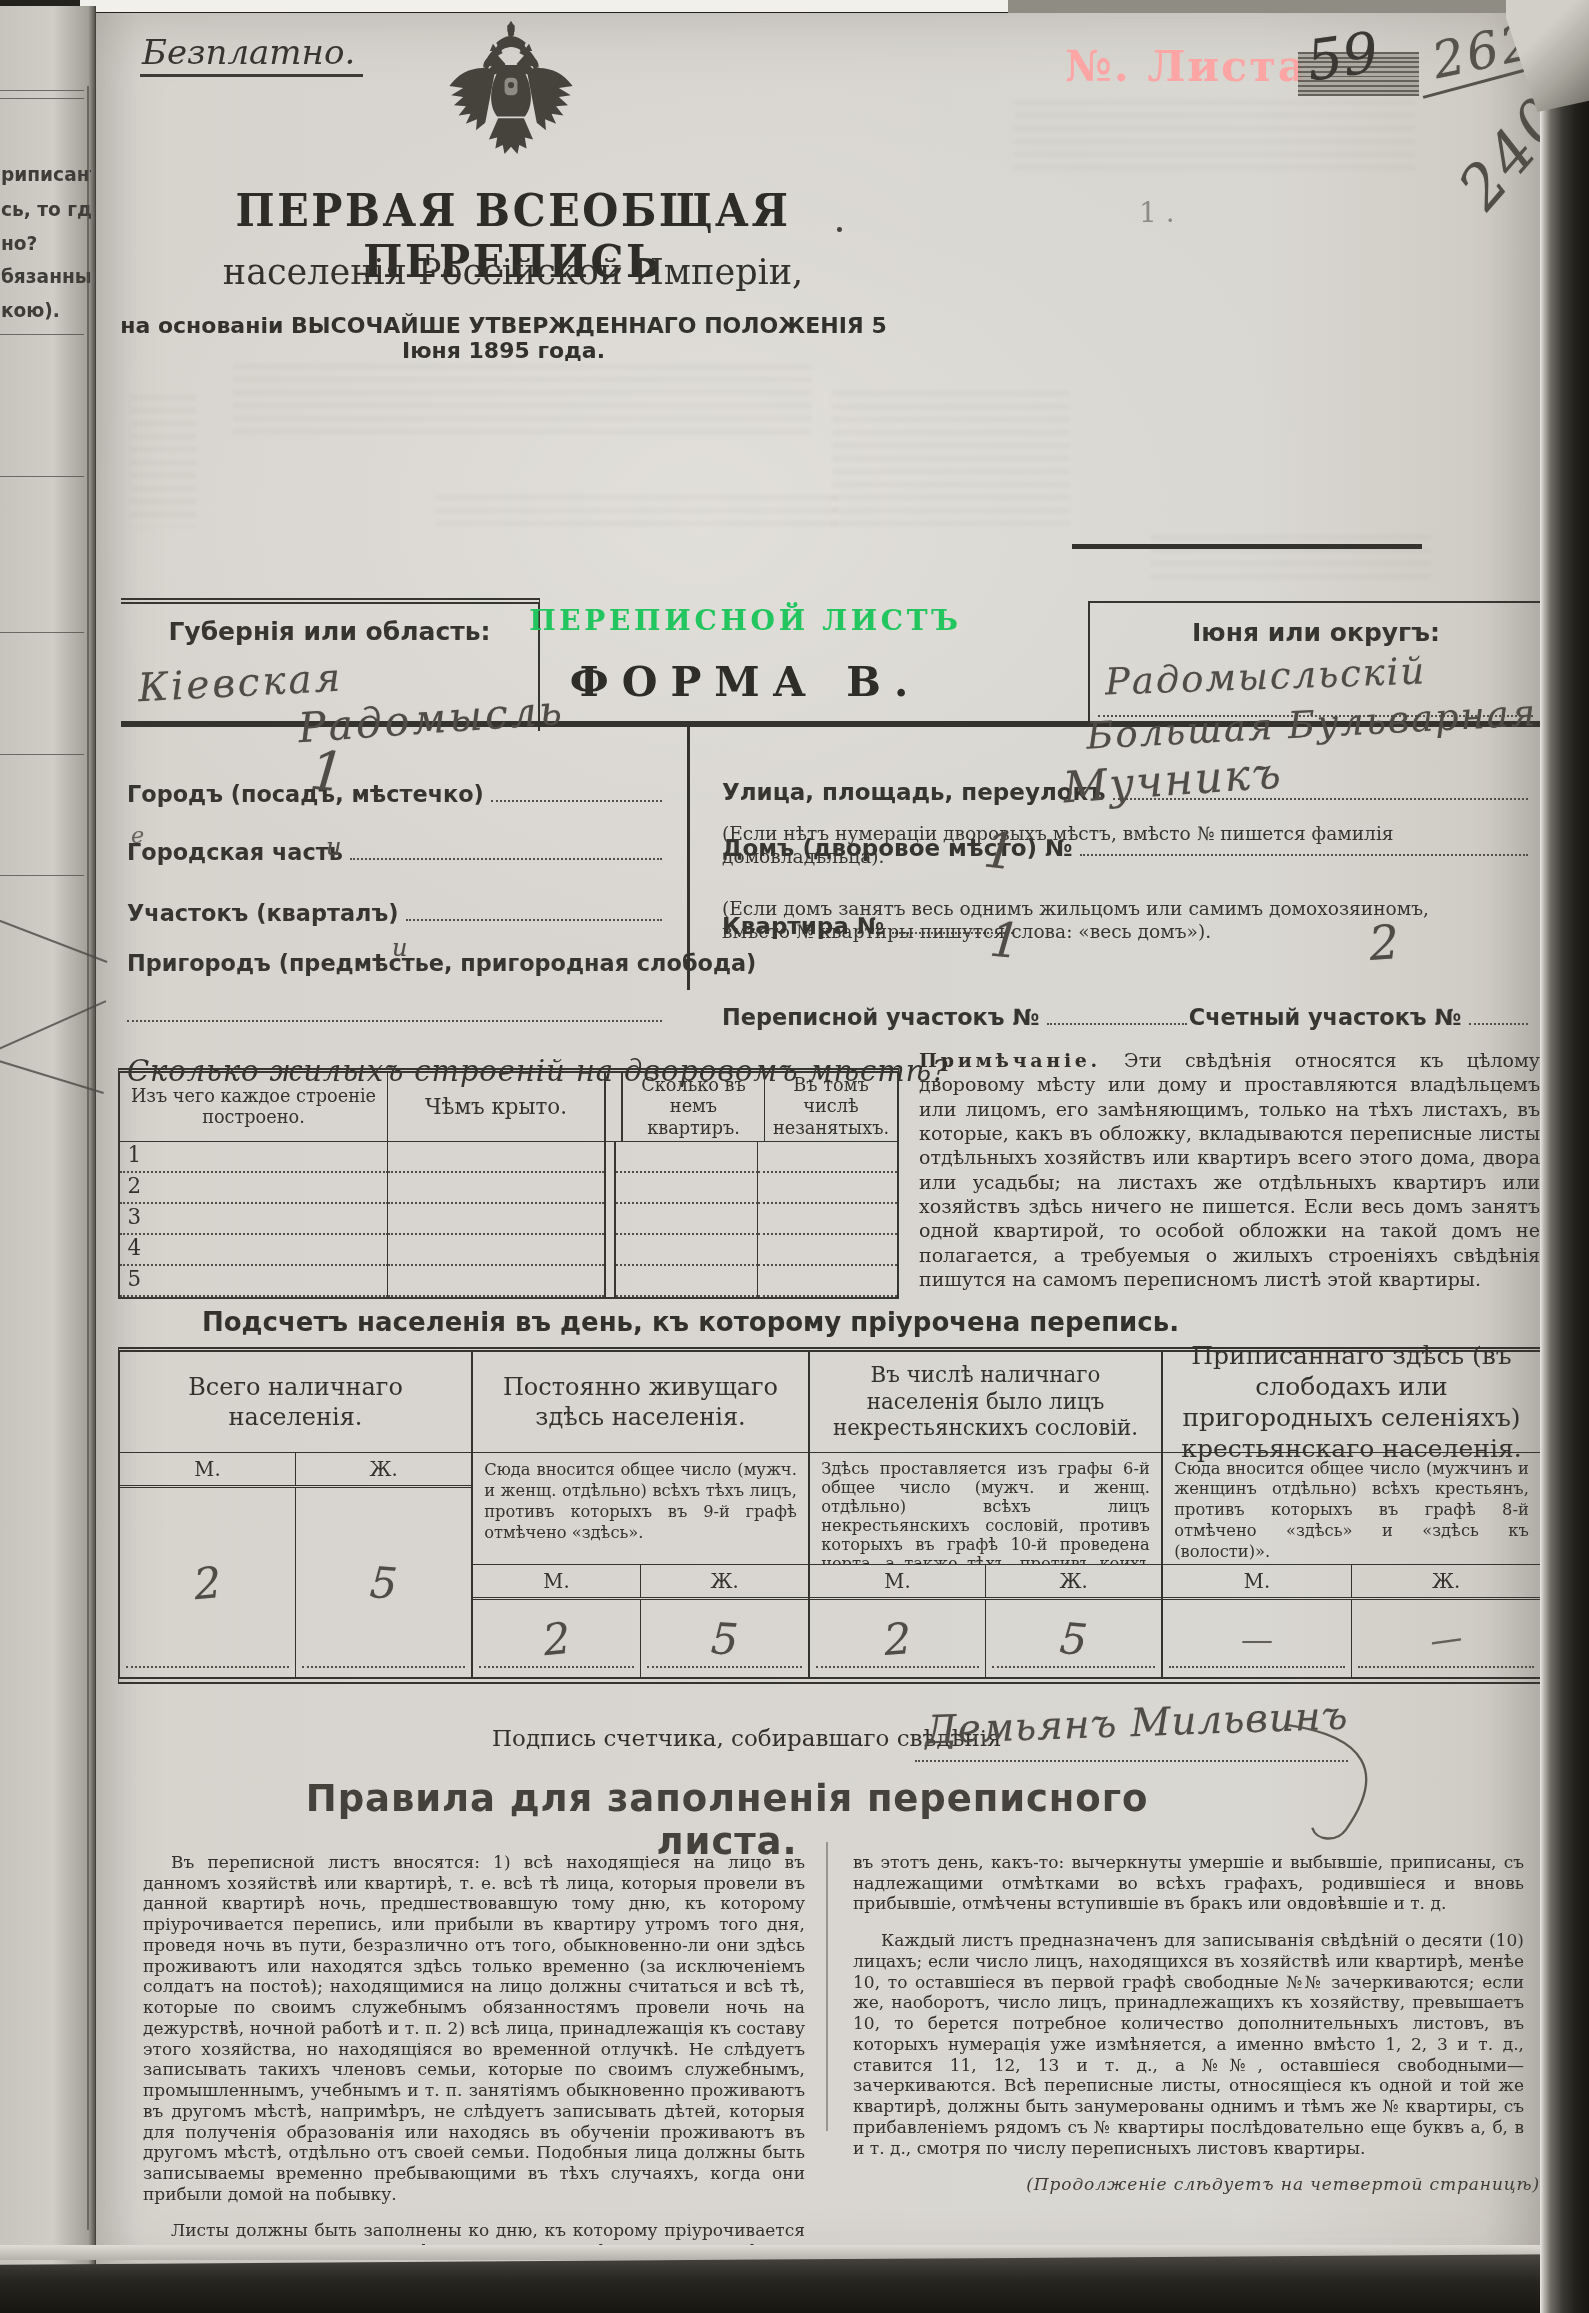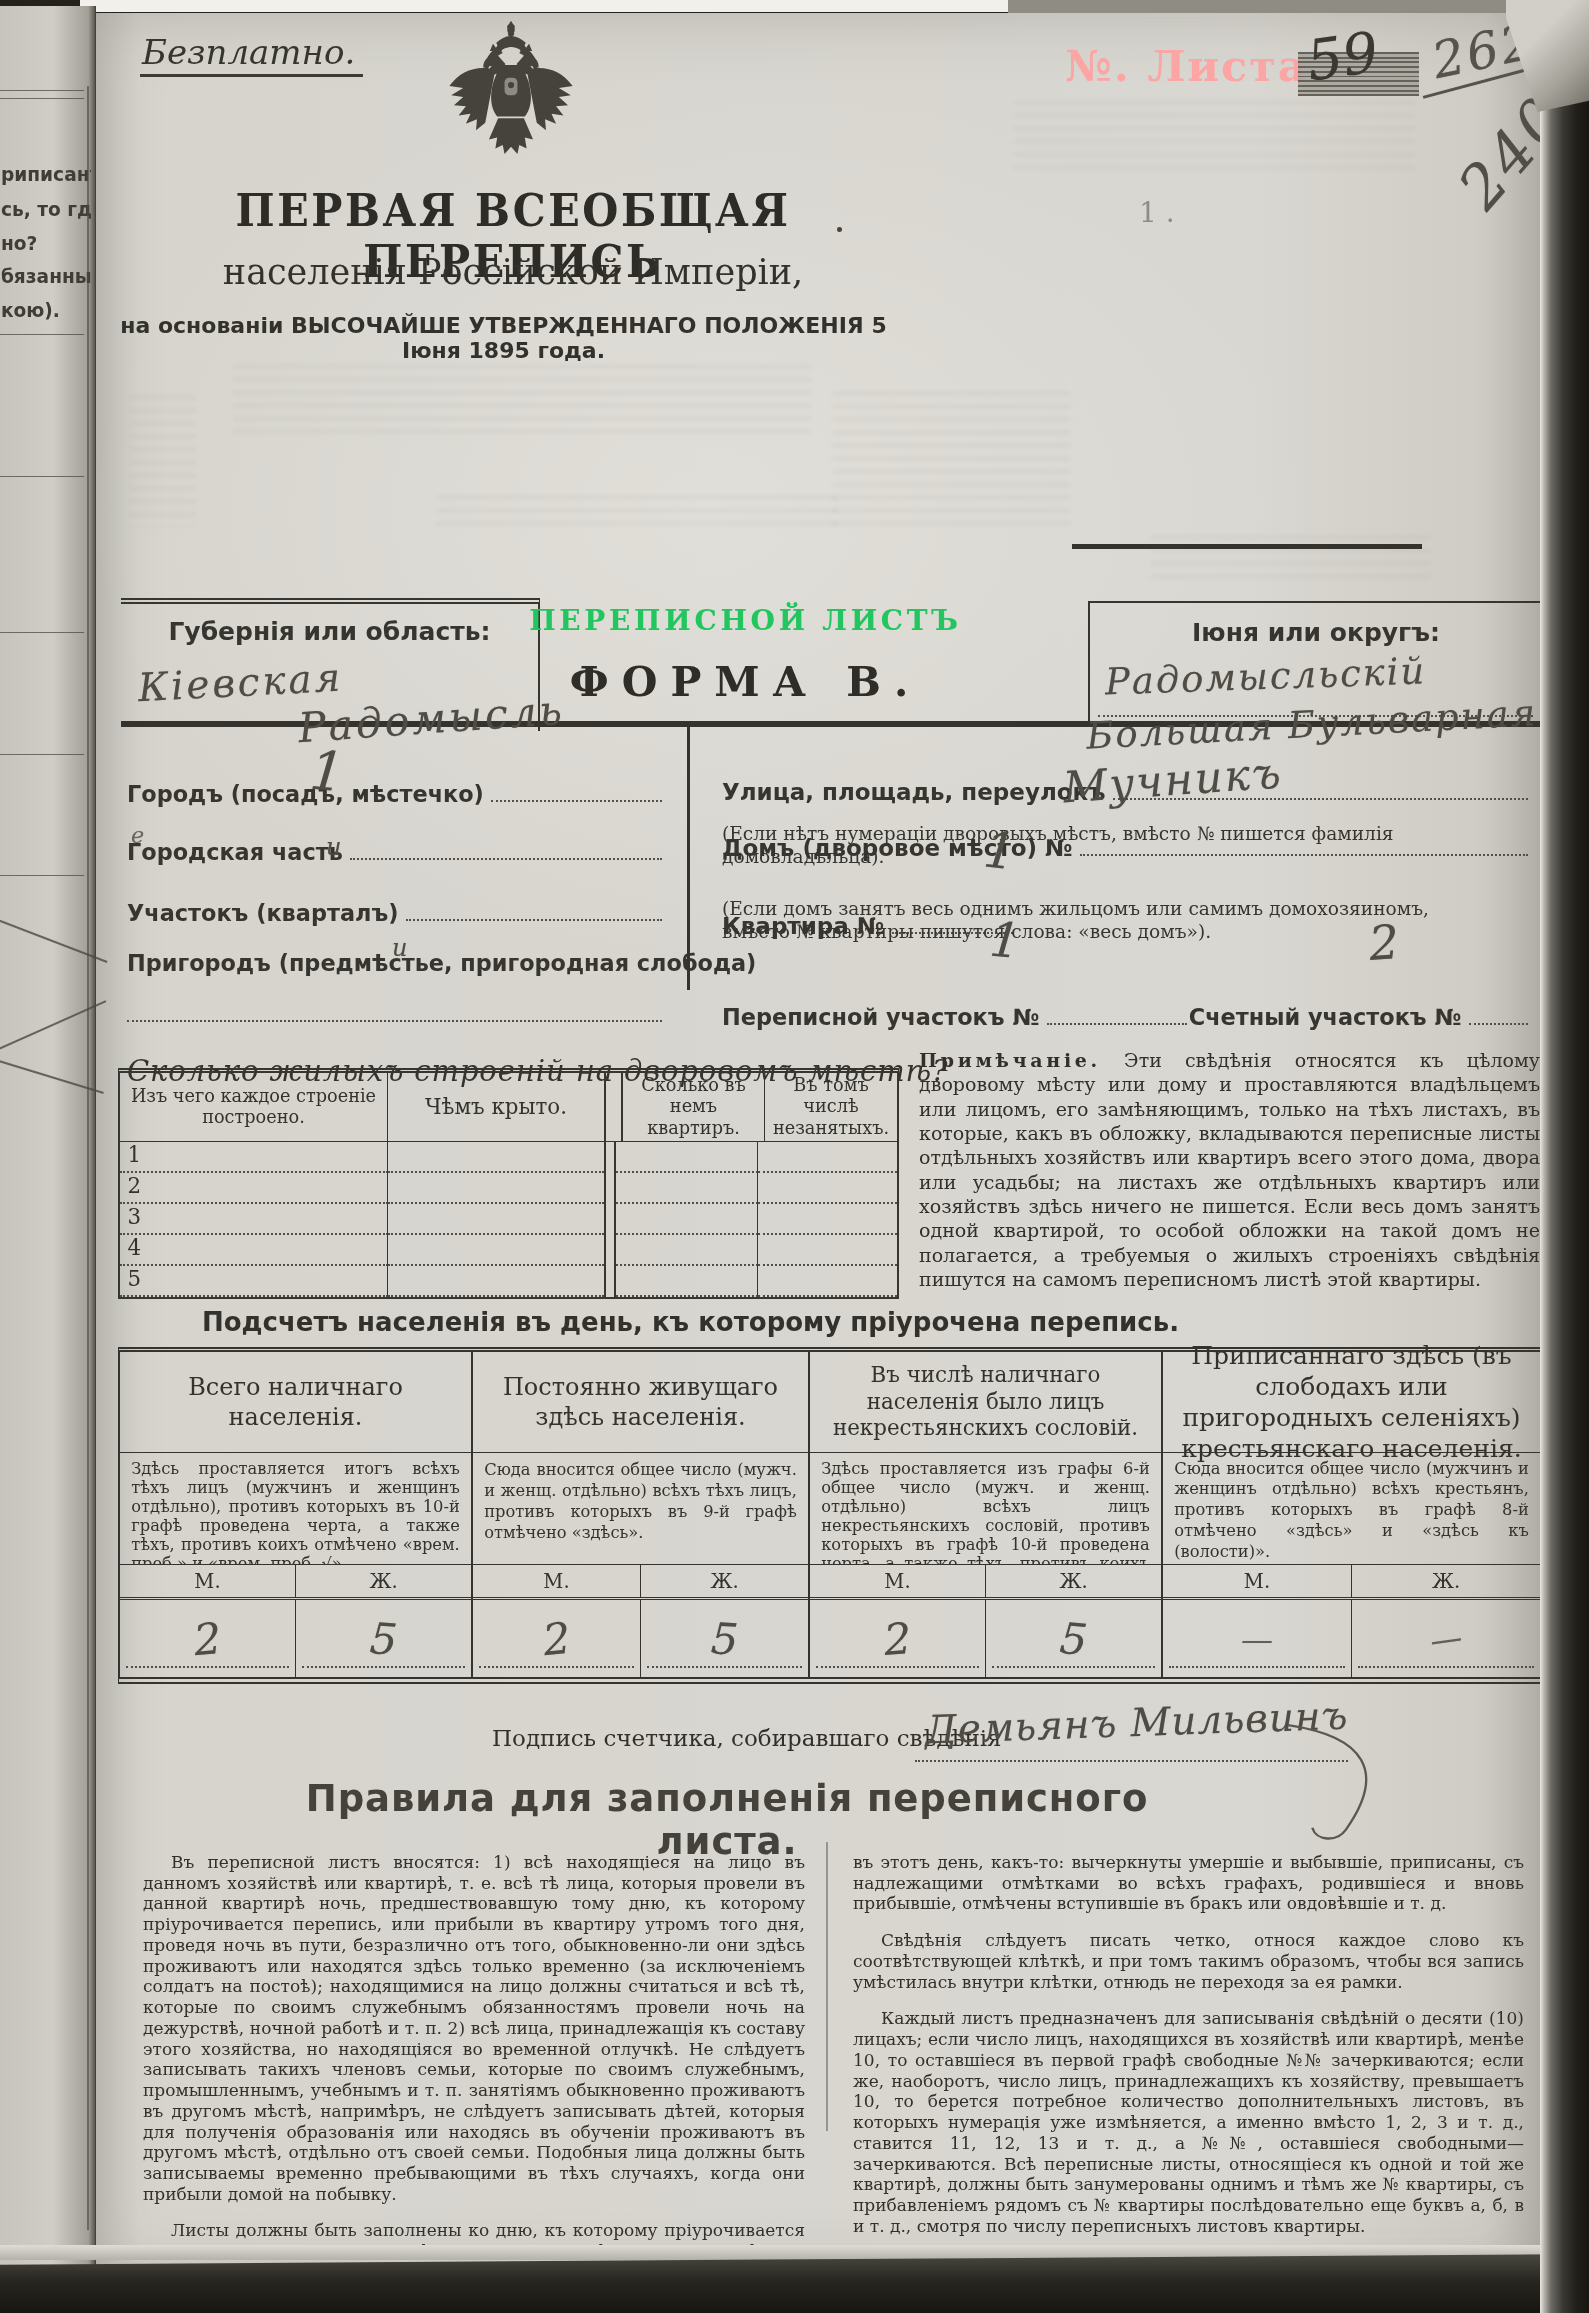--- a/index.html
+++ b/index.html
@@ -304,21 +304,20 @@
   <div class="abs serif" style="left:919px;top:1048px;width:621px;font-size:19px;line-height:1.28;text-align:justify;color:#332f2a">
     <span class="b" style="letter-spacing:3.7px">Примѣчаніе.</span>
     <span>Эти свѣдѣнія относятся къ цѣлому дворовому мѣсту или дому и проставляются владѣльцемъ или лицомъ, его замѣняющимъ, только на тѣхъ листахъ, въ которые, какъ въ обложку, вкладываются переписные листы отдѣльныхъ хозяйствъ или квартиръ всего этого дома, двора или усадьбы; на листахъ же отдѣльныхъ квартиръ или хозяйствъ здѣсь ничего не пишется. Если весь домъ занятъ одной квартирой, то особой обложки на такой домъ не полагается, а требуемыя о жилыхъ строеніяхъ свѣдѣнія пишутся на самомъ переписномъ листѣ этой квартиры.</span>
   </div>
 
   <div class="abs sans b" style="left:131px;top:1307px;width:1119px;text-align:center;font-size:26px;color:#33312b">Подсчетъ населенія въ день, къ которому пріурочена перепись.</div>
 
   <div class="ctable">
     <div class="cc" style="flex:0 0 353px">
       <div class="cc-title">Всего наличнаго населенія.</div>
-      <div class="cc-desc">Здѣсь проставляется итогъ всѣхъ тѣхъ лицъ (мужчинъ и женщинъ отдѣльно), противъ которыхъ въ 10-й графѣ проведена черта, а также тѣхъ, противъ коихъ отмѣчено «врем. преб.» и «врем. преб. √».</div>
       <div class="cc-mz">
         <div>М.</div>
         <div>Ж.</div>
       </div>
       <div class="cc-vals">
         <div class="v">
             <span class="hw cv" style="transform:rotate(-5deg)">2</span>
           </div>
         <div class="v">
             <span class="hw cv" style="transform:rotate(4deg)">5</span>
@@ -384,21 +383,20 @@
 
   <div class="abs sans b" style="left:233px;top:1777px;width:988px;text-align:center;font-size:37px;letter-spacing:0.9px;color:#44423b">Правила для заполненія переписного листа.</div>
 
   <div class="rcol" style="left:127px;top:1836px;width:694px;height:410px;overflow:hidden">
     <p class="ind">Въ переписной листъ вносятся: 1) всѣ находящіеся на лицо въ данномъ хозяйствѣ или квартирѣ, т. е. всѣ тѣ лица, которыя провели въ данной квартирѣ ночь, предшествовавшую тому дню, къ которому пріурочивается перепись, или прибыли въ квартиру утромъ того дня, проведя ночь въ пути, безразлично отъ того, обыкновенно-ли они здѣсь проживаютъ или находятся здѣсь только временно (за исключеніемъ солдатъ на постоѣ); находящимися на лицо должны считаться и всѣ тѣ, которые по своимъ служебнымъ обязанностямъ провели ночь на дежурствѣ, ночной работѣ и т. п. 2) всѣ лица, принадлежащія къ составу этого хозяйства, но находящіяся во временной отлучкѣ. Не слѣдуетъ записывать такихъ членовъ семьи, которые по своимъ служебнымъ, промышленнымъ, учебнымъ и т. п. занятіямъ обыкновенно проживаютъ въ другомъ мѣстѣ, напримѣръ, не слѣдуетъ записывать дѣтей, которыя для полученія образованія или находясь въ обученіи проживаютъ въ другомъ мѣстѣ, отдѣльно отъ своей семьи. Подобныя лица должны быть записываемы временно пребывающими въ тѣхъ случаяхъ, когда они прибыли домой на побывку.</p>
     <p class="ind">Листы должны быть заполнены ко дню, къ которому пріурочивается перепись, и утромъ сего послѣдняго дня непремѣнно вновь провѣрены и, если нужно, исправлены по составу населенія</p>
   </div>
   <div class="abs" style="left:826px;top:1842px;width:1.9px;height:289px;background:#55534e;opacity:.5"></div>
   <div class="rcol" style="left:837px;top:1836px;width:703px;height:410px;overflow:hidden">
     <p>въ этотъ день, какъ-то: вычеркнуты умершіе и выбывшіе, приписаны, съ надлежащими отмѣтками во всѣхъ графахъ, родившіеся и вновь прибывшіе, отмѣчены вступившіе въ бракъ или овдовѣвшіе и т. д.</p>
-    <p class="ind">Свѣдѣнія слѣдуетъ писать четко, относя каждое слово къ соотвѣтствующей клѣткѣ, и при томъ такимъ образомъ, чтобы вся запись умѣстилась внутри клѣтки, отнюдь не переходя за ея рамки.</p>
     <p class="ind">Каждый листъ предназначенъ для записыванія свѣдѣній о десяти (10) лицахъ; если число лицъ, находящихся въ хозяйствѣ или квартирѣ, менѣе 10, то оставшіеся въ первой графѣ свободные №№ зачеркиваются; если же, наоборотъ, число лицъ, принадлежащихъ къ хозяйству, превышаетъ 10, то берется потребное количество дополнительныхъ листовъ, въ которыхъ нумерація уже измѣняется, а именно вмѣсто 1, 2, 3 и т. д., ставится 11, 12, 13 и т. д., а №№, оставшіеся свободными—зачеркиваются. Всѣ переписные листы, относящіеся къ одной и той же квартирѣ, должны быть занумерованы однимъ и тѣмъ же № квартиры, съ прибавленіемъ рядомъ съ № квартиры послѣдовательно еще буквъ а, б, в и т. д., смотря по числу переписныхъ листовъ квартиры.</p>
     <div class="rfooter">(Продолженіе слѣдуетъ на четвертой страницѣ)</div>
   </div>
 
   <div class="page-bottom-edge"></div>
   <div class="bottom-dark"></div>
   <div class="bind-right"></div>
   <div class="corner"></div>
 
 </div>

